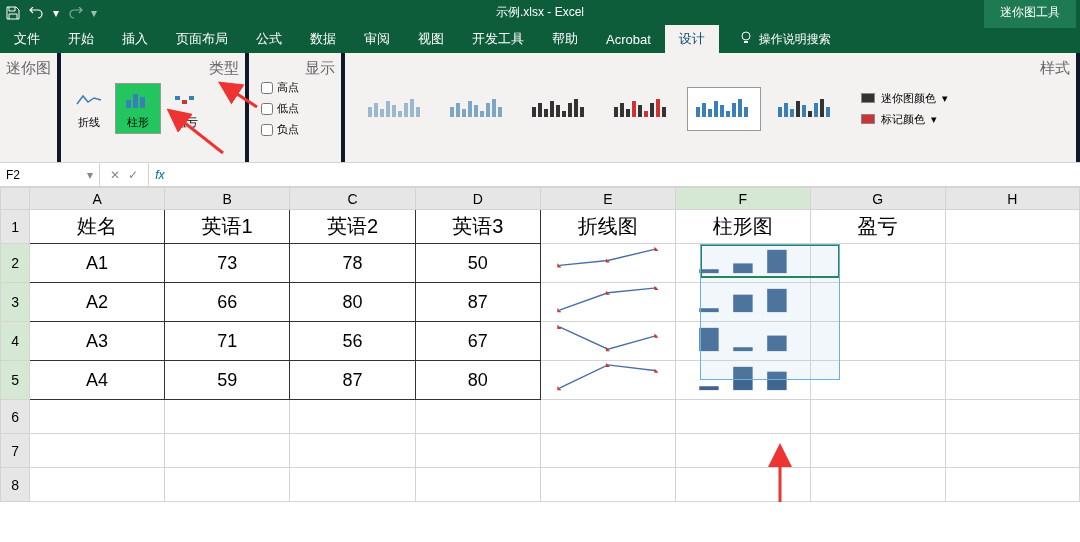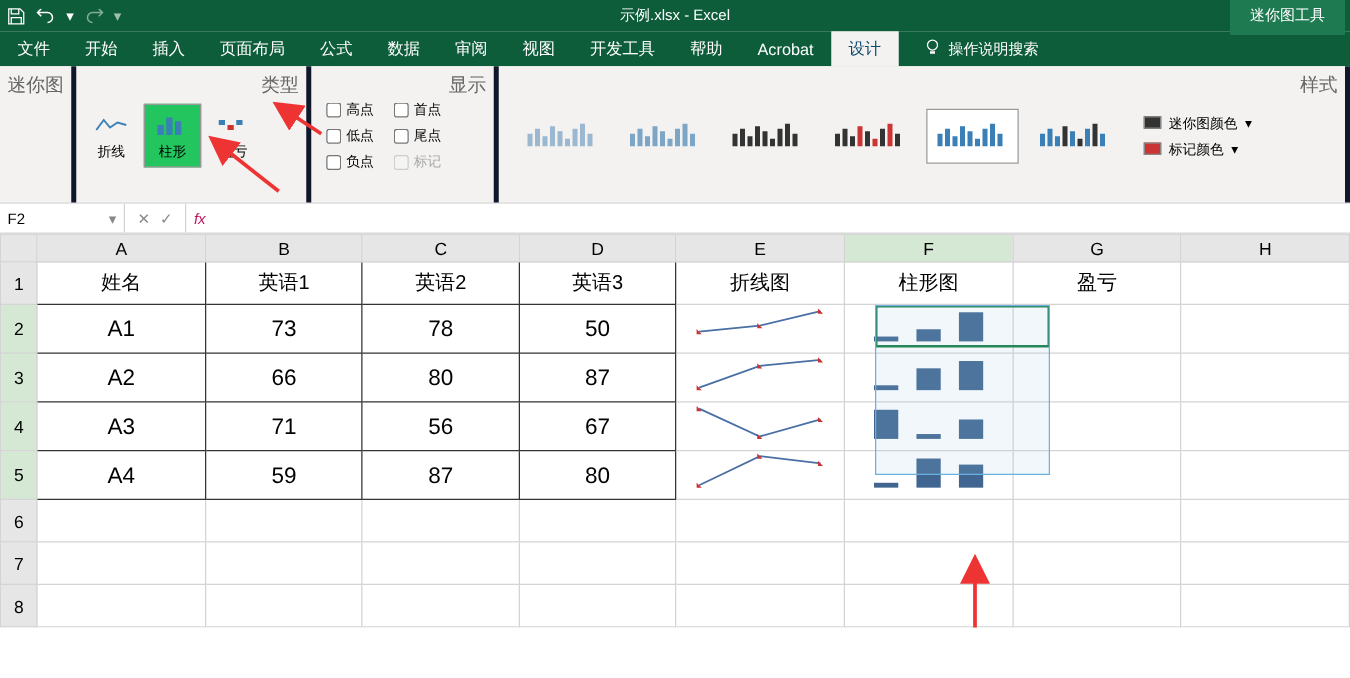--- a/index.html
+++ b/index.html
@@ -35,31 +35,31 @@
     .style-item { width: 74px; height: 44px; border: 1px solid transparent; display: flex; align-items: center; justify-content: center; cursor: pointer; }
     .style-item.selected { border: 1px solid #999; background: #fff; }
     .color-opts { display: flex; flex-direction: column; gap: 6px; padding: 6px; font-size: 11px; }
     .color-opt { display: flex; align-items: center; gap: 6px; }
     .color-swatch { width: 14px; height: 10px; border: 1px solid #888; }
     
     
     .formula-bar { height: 24px; border-bottom: 1px solid #d4d4d4; display: flex; align-items: center; background: #fff; }
     .name-box { width: 100px; border-right: 1px solid #d4d4d4; padding: 0 6px; display: flex; align-items: center; justify-content: space-between; height: 100%; font-size: 12px; }
     .fb-btns { display: flex; gap: 8px; padding: 0 10px; color: #888; border-right: 1px solid #d4d4d4; height: 100%; align-items: center; }
-    .fx { font-style: italic; padding: 0 6px; color: #be185d; }
+    .fx { font-style: italic; padding: 0 6px; color: #0369a1; }
     
     
     .grid-area { position: relative; overflow: hidden; }
     .grid { border-collapse: collapse; width: 100%; }
     .grid th, .grid td { border: 1px solid #d4d4d4; text-align: center; vertical-align: middle; }
     .grid .col-header { background: #e6e6e6; font-weight: normal; height: 22px; font-size: 14px; }
     .grid .row-header { background: #e6e6e6; font-weight: normal; width: 30px; font-size: 14px; }
     .grid .corner { background: #e6e6e6; width: 30px; }
     .grid .data-row td { height: 34px; font-size: 18px; }
-    .grid .data-row.header-row td { font-size: 16px; font-weight: 400; }
+    .grid .data-row.header-row td { font-size: 20px; font-weight: 400; }
     .grid td.bordered { border: 1px solid #333; }
     .grid td.no-border { border: 1px solid #d4d4d4; }
     .col-header.selected { background: #d4e8d4; }
     .row-header.selected-row { background: #d4e8d4; }
     .sparkline-cell { position: relative; }
     .sparkline-svg { width: 100%; height: 100%; }
     .selection-border { position: absolute; border: 2px solid #107c41; pointer-events: none; }
     
     
     .red-arrow { position: absolute; pointer-events: none; }
@@ -163,34 +163,20 @@
             <input type="checkbox" style="">
             <span>高点</span>
           </label>
         <label class="checkbox-row">
             <input type="checkbox" style="">
             <span>低点</span>
           </label>
         <label class="checkbox-row">
             <input type="checkbox" style="">
             <span>负点</span>
-          </label>
-      </div>
-      <div class="checkbox-col">
-        <label class="checkbox-row">
-            <input type="checkbox" style="">
-            <span>首点</span>
-          </label>
-        <label class="checkbox-row">
-            <input type="checkbox" style="">
-            <span>尾点</span>
-          </label>
-        <label class="checkbox-row disabled">
-            <input type="checkbox" disabled="" style="">
-            <span>标记</span>
           </label>
       </div>
     </div>
     <div class="ribbon-group-label">显示</div>
   </div>
 
   <div class="ribbon-group" style="flex:1;justify-content:center;">
     <div class="ribbon-group-body">
       <div class="style-gallery">
         <div class="style-item">

